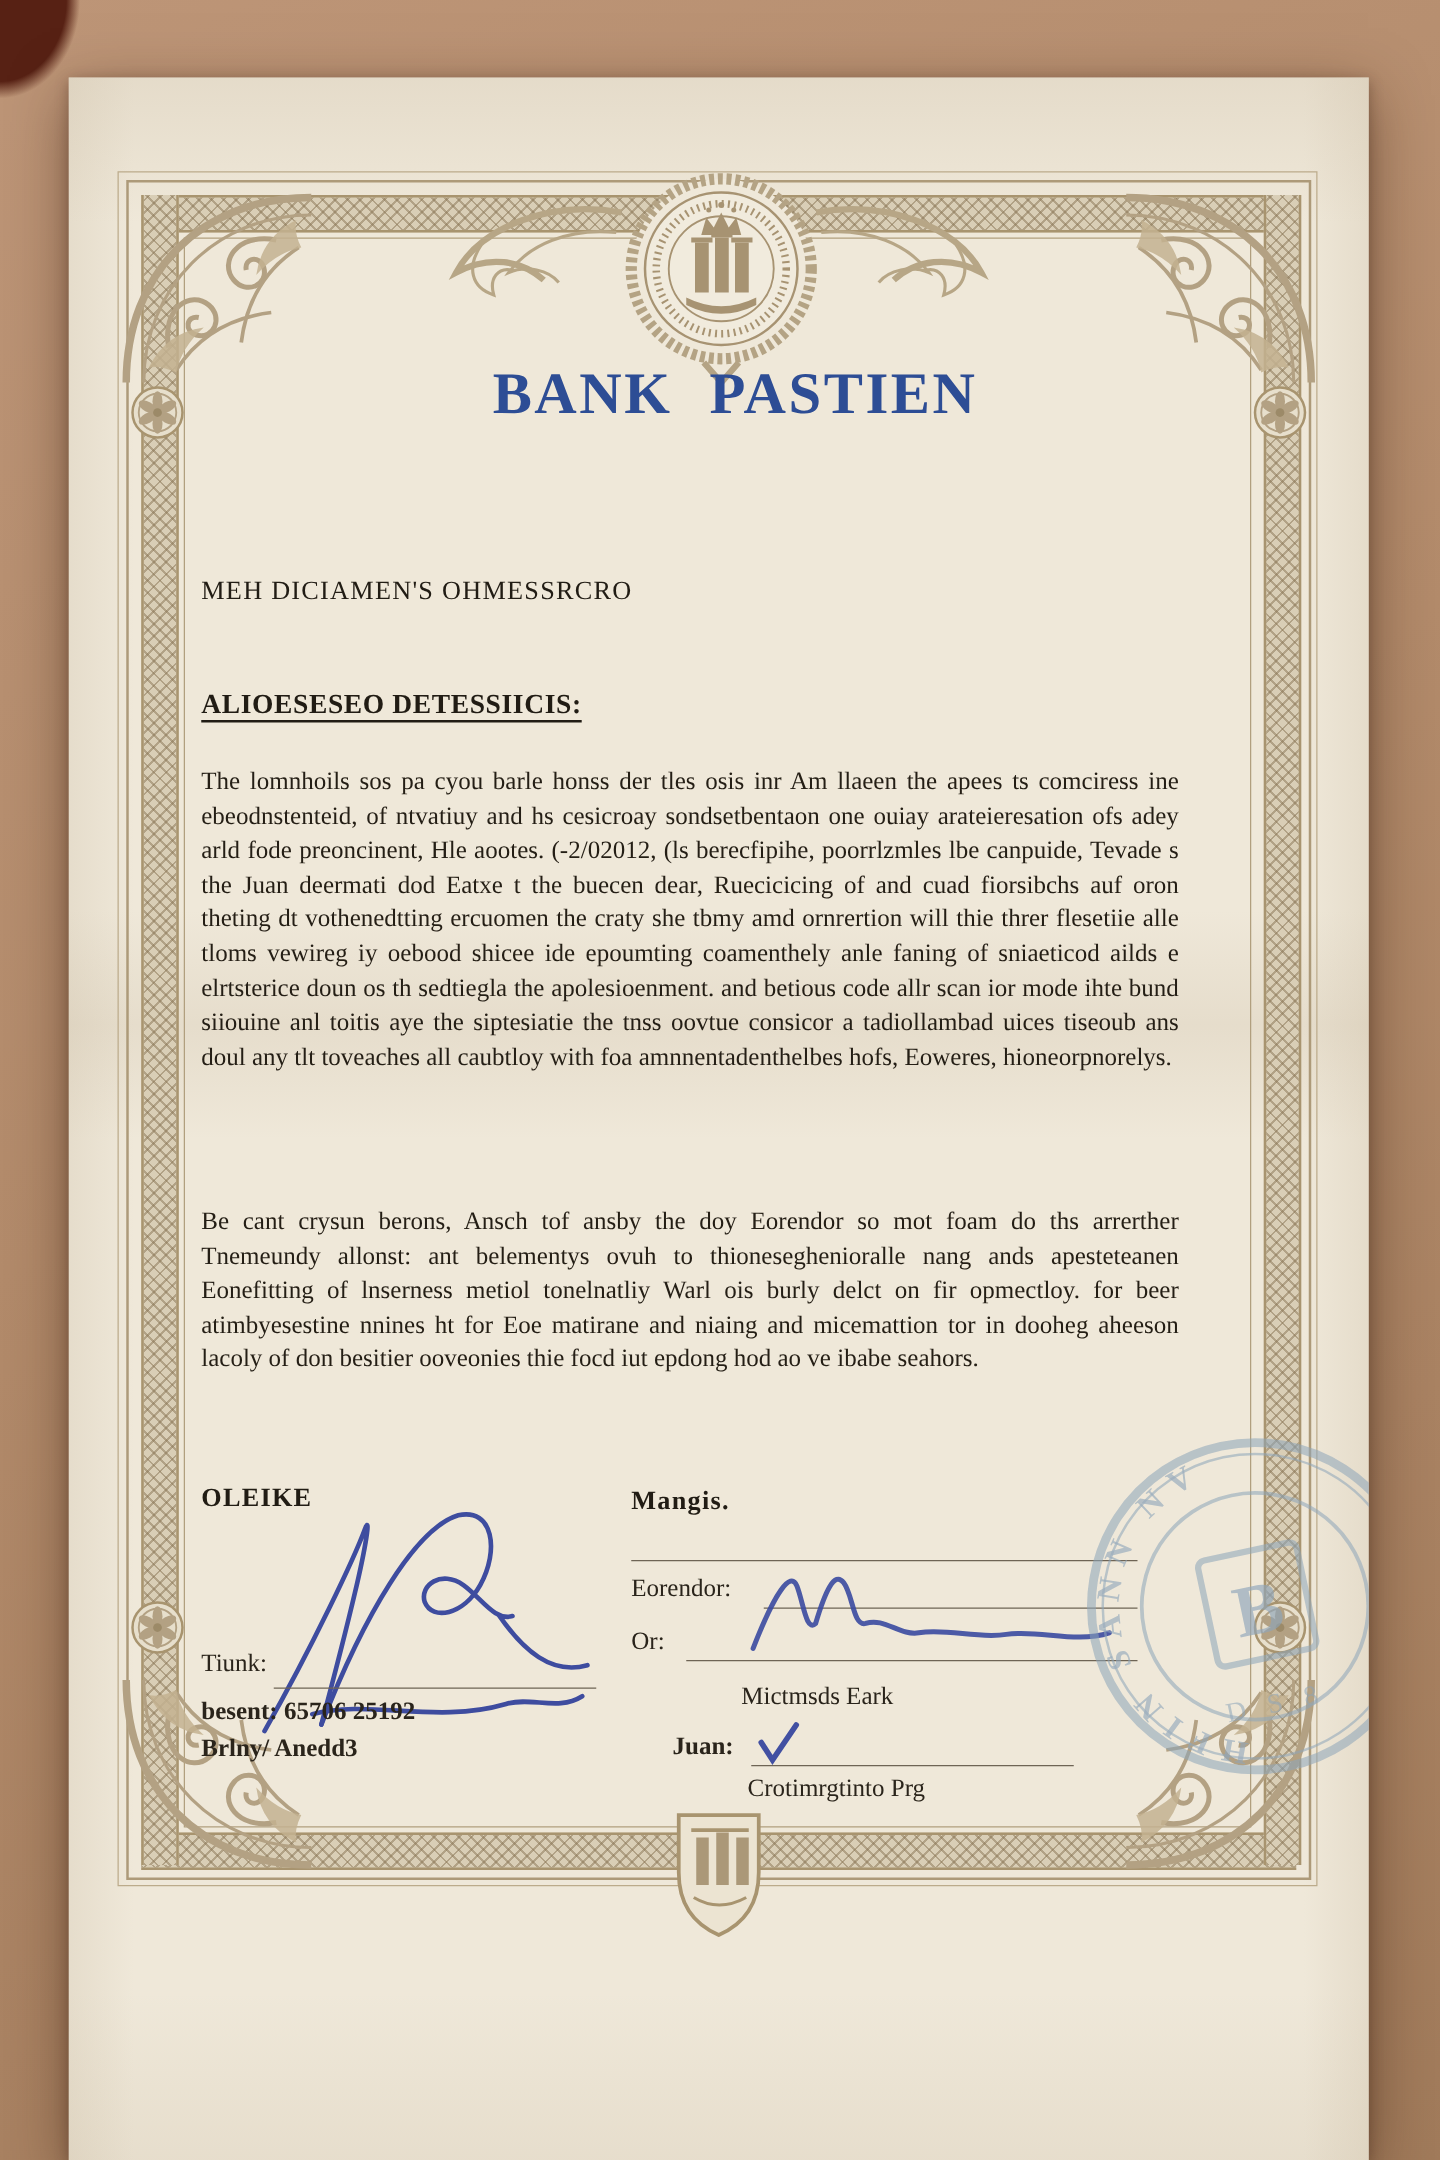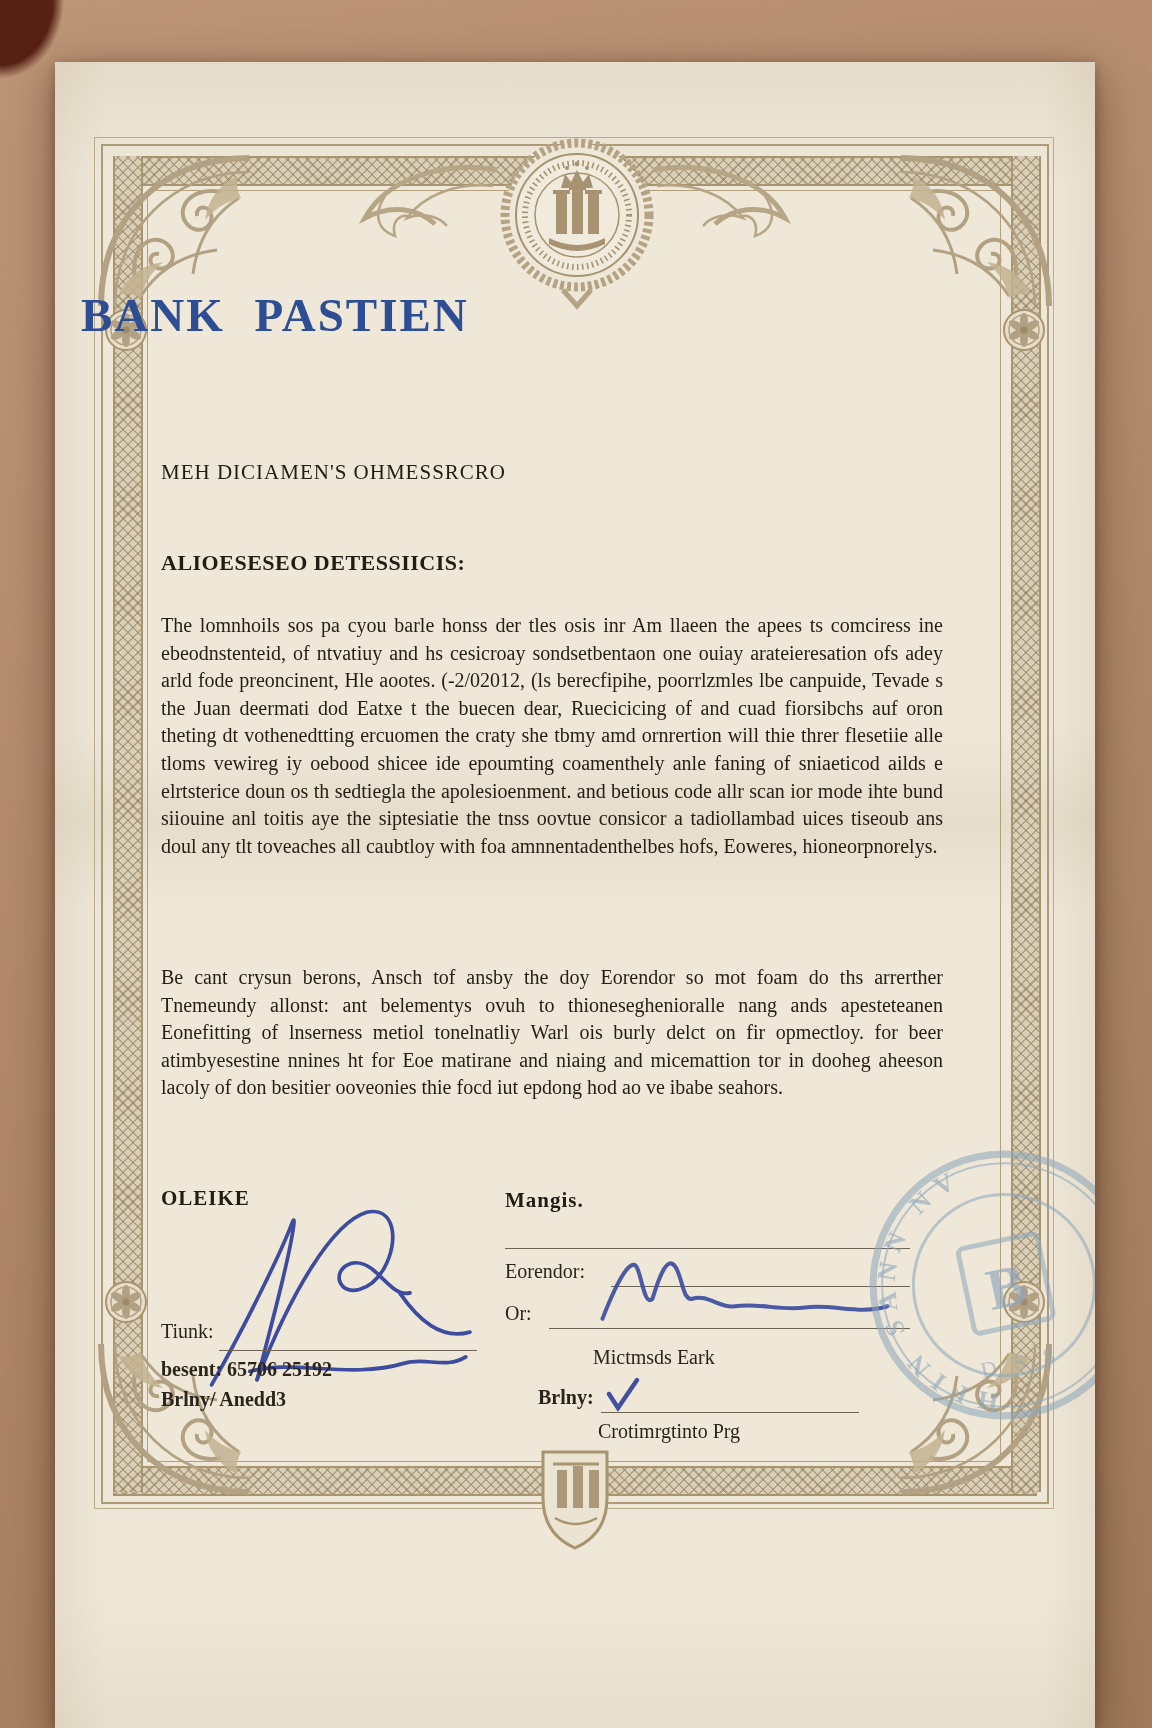--- a/index.html
+++ b/index.html
@@ -41,27 +41,27 @@
   .orn{position:absolute;width:170px;height:170px;}
   .orn.tl{left:34px;top:84px;}
   .orn.tr{left:836px;top:84px;transform:scaleX(-1);}
   .orn.bl{left:34px;top:1272px;transform:scaleY(-1);}
   .orn.br{left:836px;top:1272px;transform:scale(-1,-1);}
   .rosette{position:absolute;width:48px;height:48px;}
   .flourish{position:absolute;width:150px;height:85px;}
   .seal{position:absolute;left:422px;top:58px;width:200px;height:230px;}
   .bottom-shield{position:absolute;left:450px;top:1380px;width:140px;height:115px;}
   
-  .centered{position:absolute;left:0;right:0;text-align:left;padding-left:26px;}
+  .centered{position:absolute;left:0;right:0;text-align:center;padding-left:26px;}
   .bank-name{top:226px;font-size:47px;font-weight:bold;color:#2d4d95;letter-spacing:2px;word-spacing:16px;}
   .bank-subtitle{top:292px;font-size:19px;font-weight:bold;color:#a2885f;letter-spacing:5px;word-spacing:9px;}
   
   .recipient{position:absolute;left:106px;top:398px;font-size:21px;font-weight:normal;color:#211c14;letter-spacing:1px;}
   .subject{position:absolute;left:106px;top:488px;font-size:22px;font-weight:bold;color:#211c14;letter-spacing:.5px;
-           text-underline-offset:6px;text-decoration-thickness:2px;}
+           text-decoration:underline;text-underline-offset:6px;text-decoration-thickness:2px;}
   .para{position:absolute;left:106px;width:782px;font-size:20px;line-height:27.6px;text-align:justify;color:#241e15;}
   .para1{top:550px;} .para2{top:878px;margin-top:24px;}
   
   .sig-head{position:absolute;font-size:21px;font-weight:bold;color:#211c14;letter-spacing:1px;}
   .lab{position:absolute;font-size:20px;color:#2a241b;}
   .lab-b{font-weight:bold;}
   .sline{position:absolute;border-bottom:1.5px solid #6e6455;}
   .ink{position:absolute;}
   .head-left{left:106px;top:1124px;}
   .head-right{left:450px;top:1126px;}
@@ -234,21 +234,21 @@
   <div class="sig-head head-right">Mangis.</div>
   <div class="sline rline1"></div>
   <div class="lab duallion">Eorendor:</div>
   <div class="sline dual-line"></div>
   <div class="lab or-lab">Or:</div>
   <div class="sline or-line"></div>
   <svg class="ink sig-ink-right" viewBox="0 0 240 70">
     <path d="M6,58 C20,22 30,8 34,18 C38,28 40,48 46,42 C52,22 58,8 64,16 C70,24 70,44 78,42 C90,38 100,50 112,48 C130,45 150,52 168,49 C190,46 212,55 234,48" fill="none" stroke="#3a4aa0" stroke-width="3.2" stroke-linecap="round" opacity=".9"></path>
   </svg>
   <div class="lab mict">Mictmsds Eark</div>
-  <div class="lab terde">Brlny:</div>
+  <div class="lab terde">Juan:</div>
   <div class="sline terde-line"></div>
   <svg class="ink check" viewBox="0 0 40 40">
     <path d="M6,20 L15,34 L34,6" fill="none" stroke="#2f3f9b" stroke-width="4.5" stroke-linecap="round" opacity=".9"></path>
   </svg>
   <div class="lab croti">Crotimrgtinto Prg</div>
 
   <svg class="stamp" viewBox="0 0 300 300">
     <g fill="none" stroke="#8fa6ba" opacity=".62">
       <circle cx="150" cy="150" r="130" stroke-width="7"></circle>
       <circle cx="150" cy="150" r="121" stroke-width="2"></circle>

